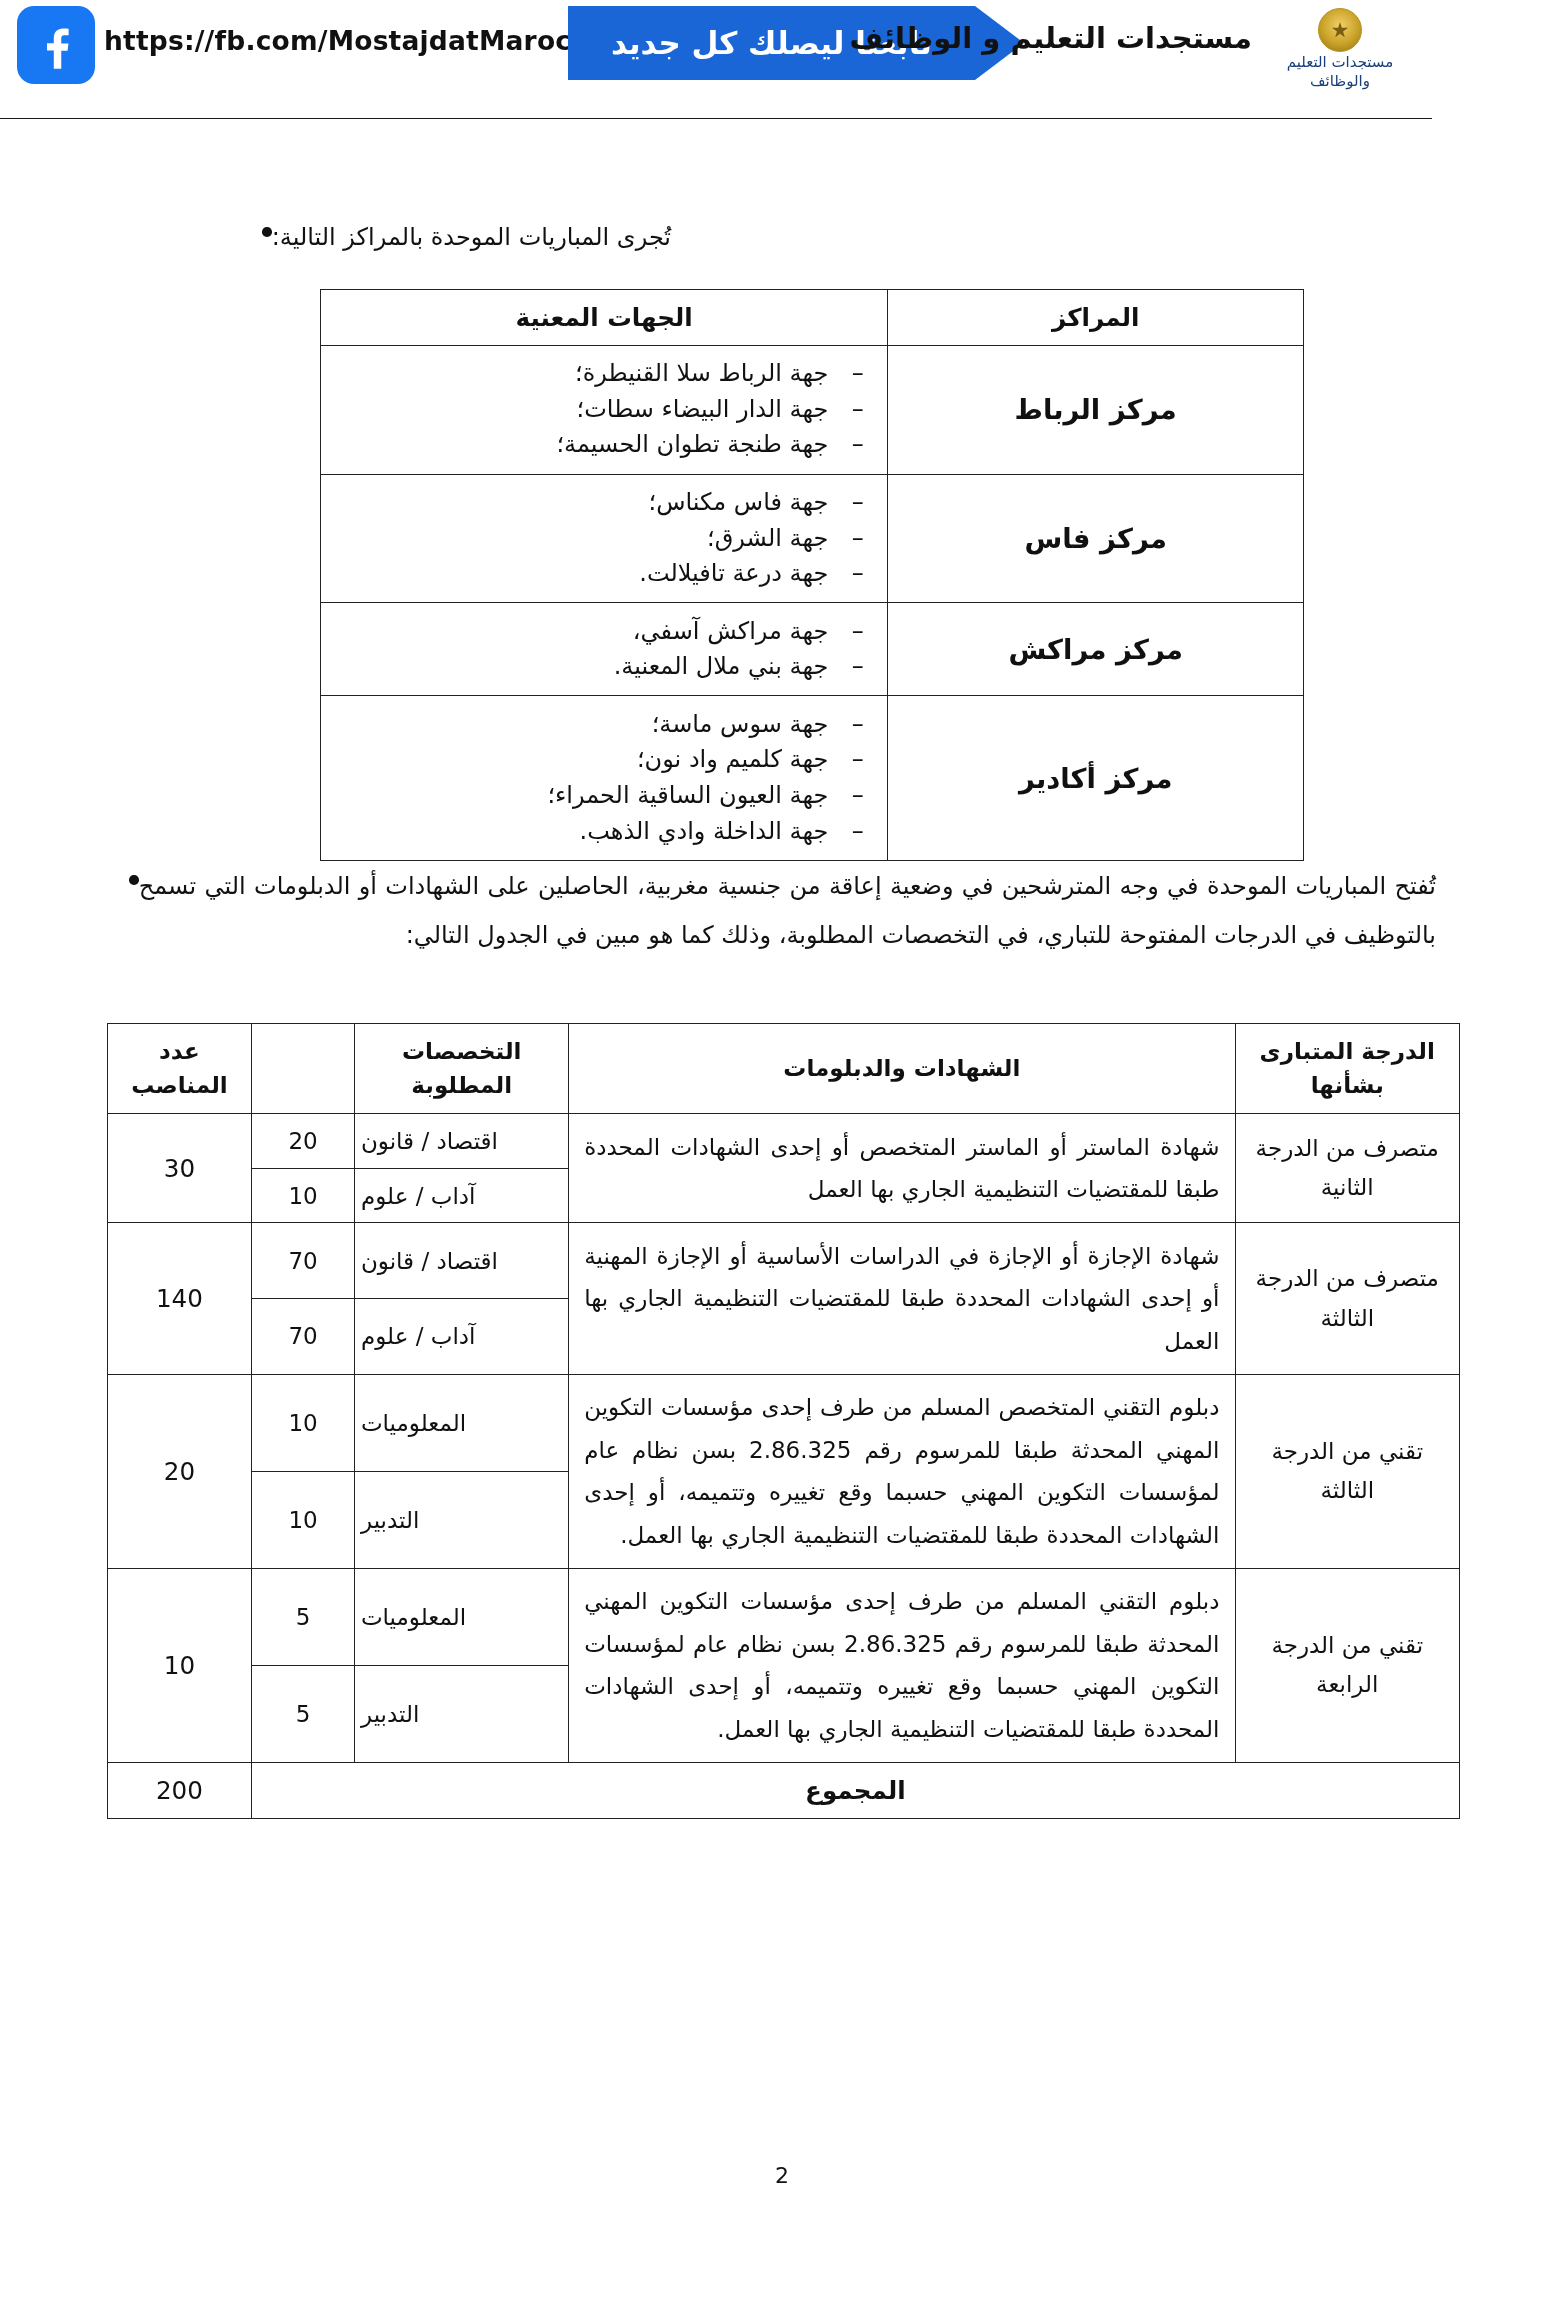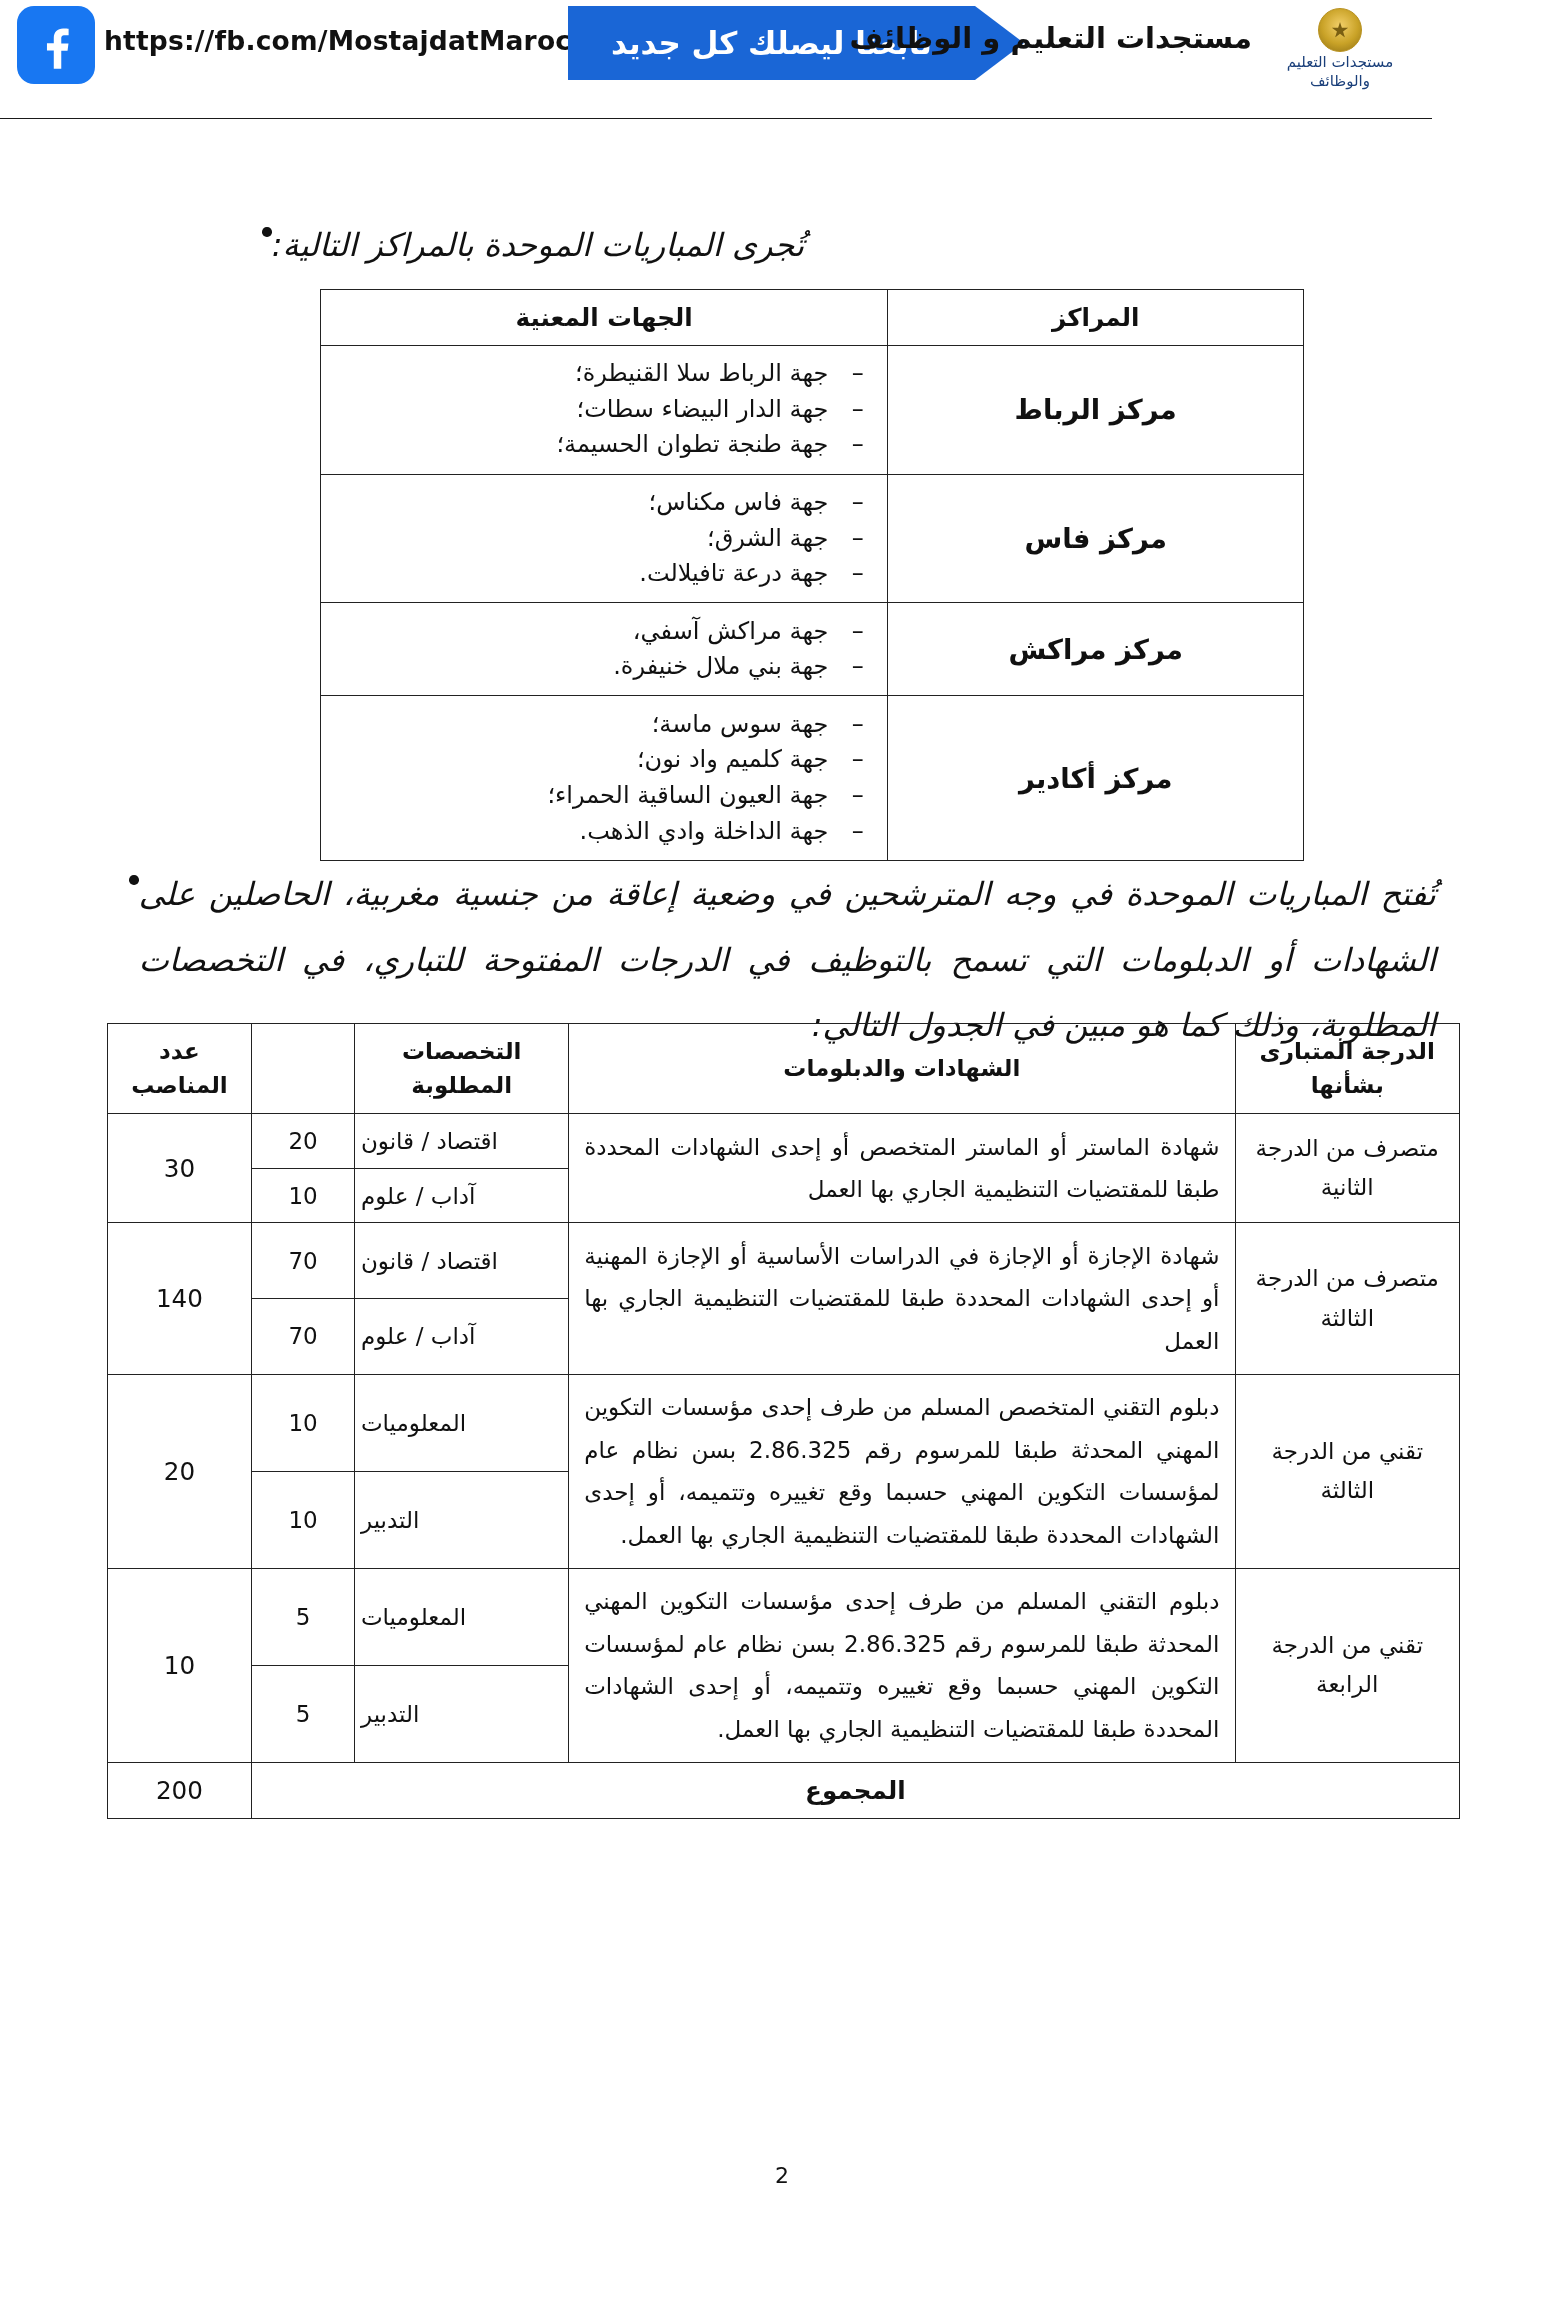--- a/index.html
+++ b/index.html
@@ -153,26 +153,25 @@
   }
   .bullet-dot {
     width: 9.5px; height: 9.5px;
     border-radius: 50%;
     background: #111;
     margin-top: 13.2px;
     margin-left: 13.2px;
     flex: none;
   }
   .bullet-text {
-    font-size: 32px;
+    font-size: 24px;
     line-height: 1.95;
     color: #111;
     direction: rtl;
     text-align: justify;
-    font-style: italic;
   }
 
   
   #intro1 {
     top: 95px;
     right: 246px;
     width: 1069px;
   }
   #intro1 .bullet-text { white-space: nowrap; }
 
@@ -396,21 +395,21 @@
       </tr>
       <tr>
         <td class="centre-name">مركز مراكش</td>
         <td class="regions">
           <div class="region-row">
             <span class="region-dash">–</span>
             <span class="region-label">جهة مراكش آسفي،</span>
           </div>
           <div class="region-row">
             <span class="region-dash">–</span>
-            <span class="region-label">جهة بني ملال خنيفرة.</span>
+            <span class="region-label">جهة بني ملال المعنية.</span>
           </div>
         </td>
       </tr>
       <tr>
         <td class="centre-name">مركز أكادير</td>
         <td class="regions">
           <div class="region-row">
             <span class="region-dash">–</span>
             <span class="region-label">جهة سوس ماسة؛</span>
           </div>

